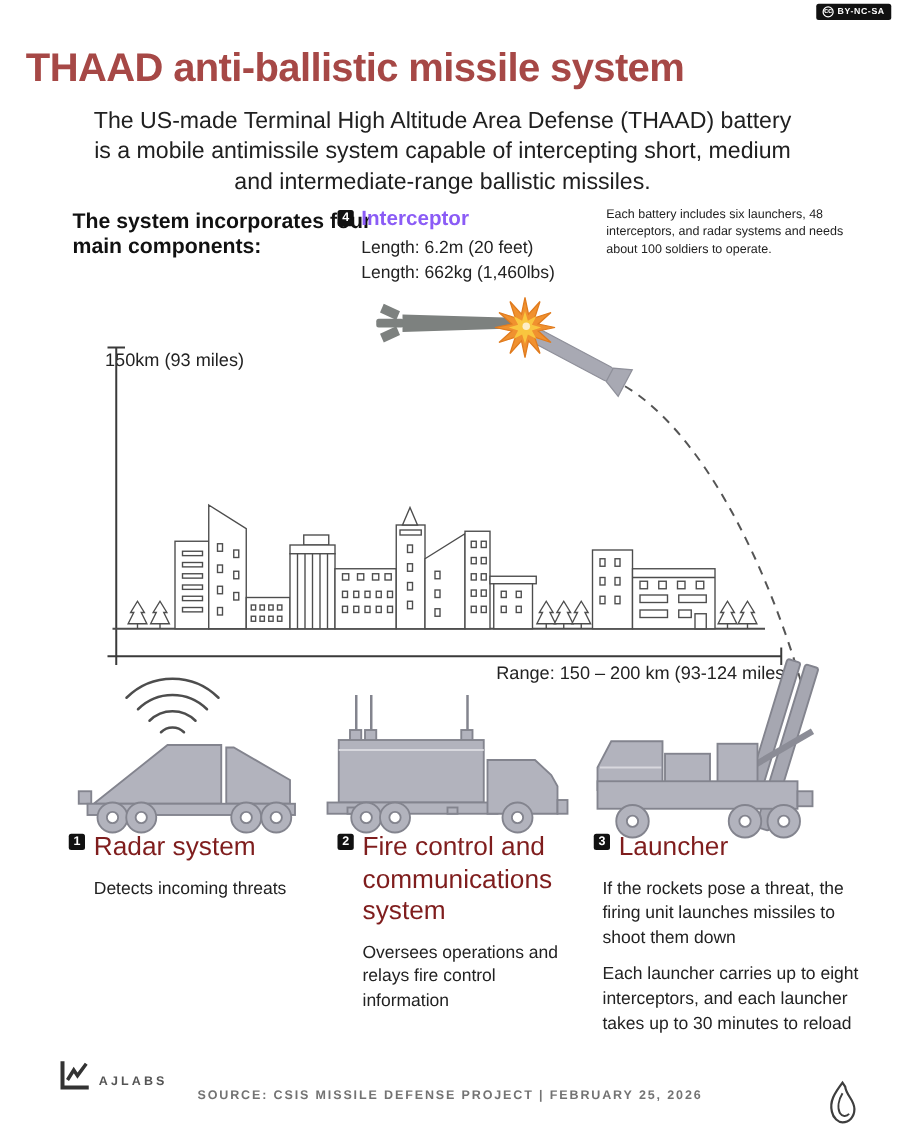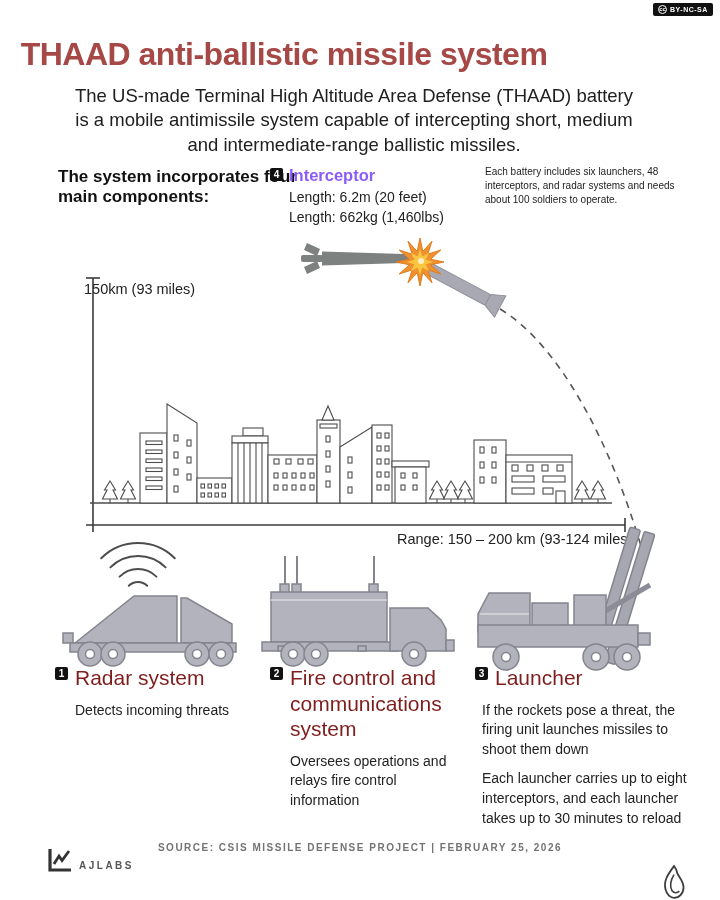--- a/index.html
+++ b/index.html
@@ -47,21 +47,21 @@
   .comp-title { font-size:21px; font-weight:normal; line-height:1.22; color:#7f1d1d; }
   .comp p { margin:10px 0 0 20px; font-size:14px; line-height:1.4; color:#222; }
   .comp-1 { top:665px; left:55px;  width:185px; }
   .comp-2 { top:665px; left:270px; width:190px; }
   .comp-3 { top:665px; left:475px; width:215px; }
   .comp-3 p { margin-left:7px; }
 
   
   .footer-ajlabs { position:absolute; left:46px; top:846px; display:flex; align-items:flex-end; gap:6px; }
   .ajlabs-text { font-size:10px; font-weight:bold; letter-spacing:2.5px; color:#555; padding-bottom:3px; }
-  .footer-source { position:absolute; left:0; top:842px; width:720px; text-align:center;
+  .footer-source { position:absolute; left:0; top:871px; width:720px; text-align:center;
     font-size:10px; font-weight:bold; letter-spacing:1.5px; color:#737373; }
   .footer-aj { position:absolute; left:634px; top:864px; width:80px; text-align:center; }
   .aj-box { display:inline-block; margin-top:2px; border:1.5px solid #4a4a4a; padding:2px 4px;
     font-size:9.5px; font-weight:bold; letter-spacing:1px; color:#3e3e3e; }
 </style>
 </head>
 <body>
 
 <div class="page">
 

